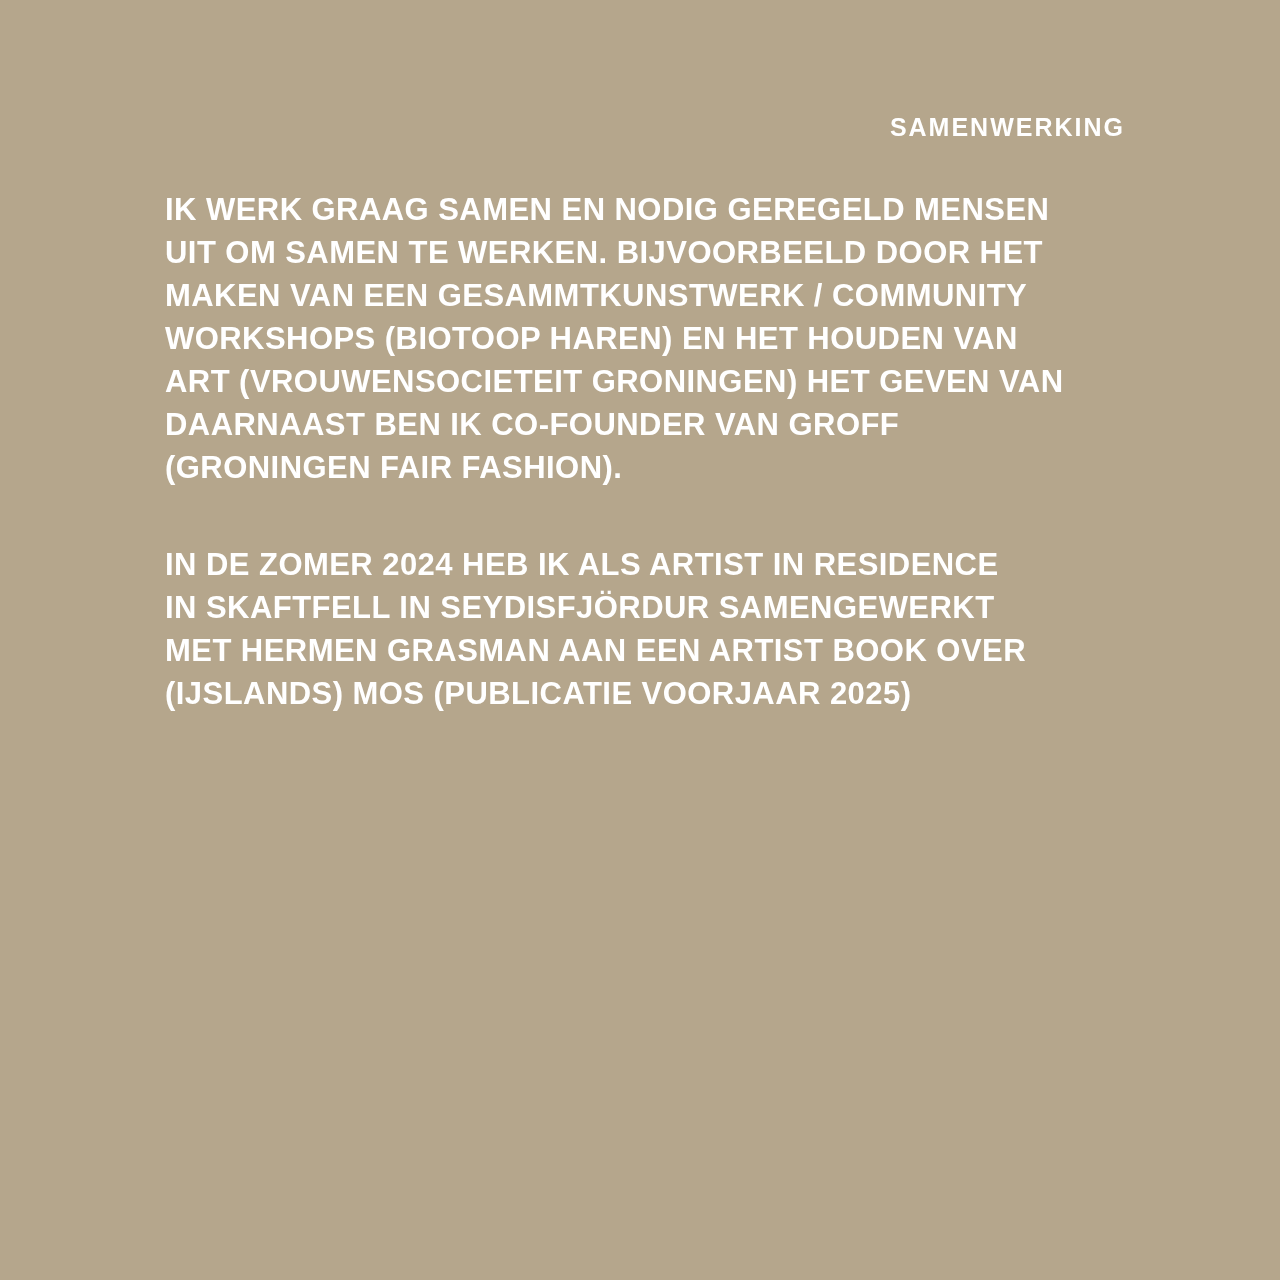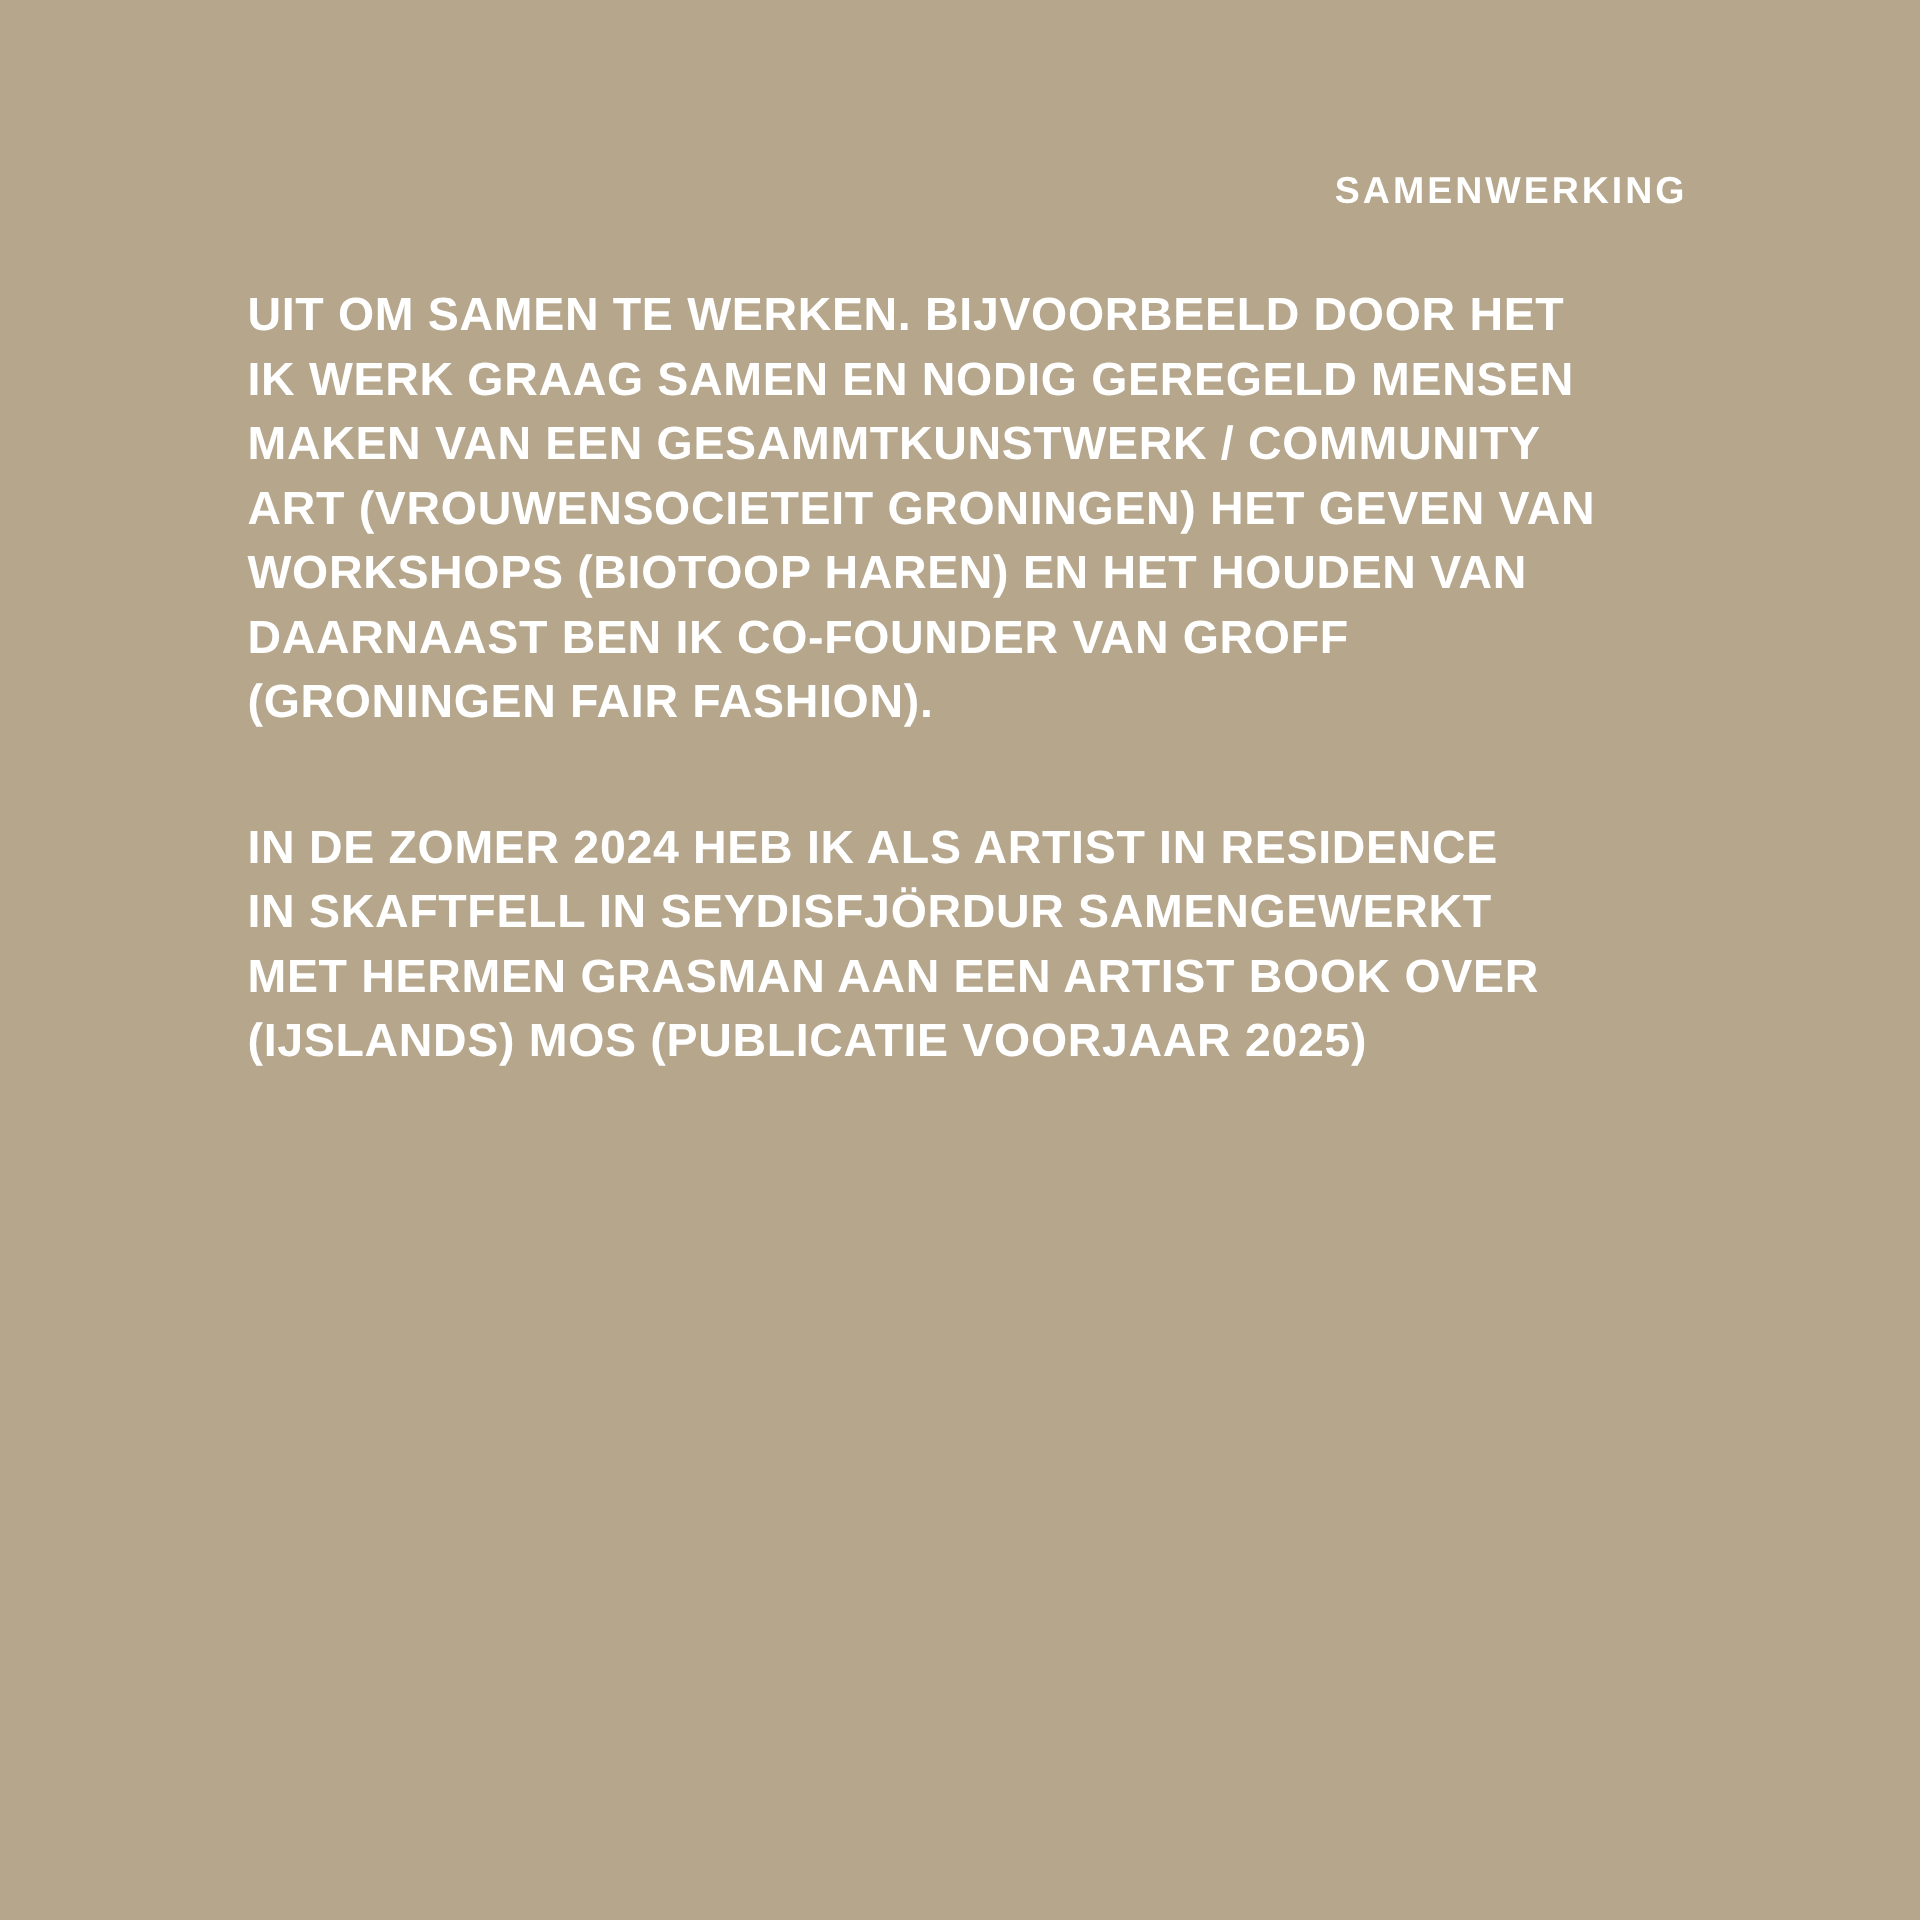--- a/index.html
+++ b/index.html
@@ -56,25 +56,25 @@
 </style>
 </head>
 <body>
 
 <div id="page">
   <div id="content">
 
     <h1 class="section-heading">SAMENWERKING</h1>
 
     <div class="body-block">
+      <div class="body-line">IK WERK GRAAG SAMEN EN NODIG GEREGELD MENSEN</div>
       <div class="body-line">UIT OM SAMEN TE WERKEN. BIJVOORBEELD DOOR HET</div>
-      <div class="body-line">IK WERK GRAAG SAMEN EN NODIG GEREGELD MENSEN</div>
       <div class="body-line">MAKEN VAN EEN GESAMMTKUNSTWERK / COMMUNITY</div>
+      <div class="body-line">WORKSHOPS (BIOTOOP HAREN) EN HET HOUDEN VAN</div>
       <div class="body-line">ART (VROUWENSOCIETEIT GRONINGEN) HET GEVEN VAN</div>
-      <div class="body-line">WORKSHOPS (BIOTOOP HAREN) EN HET HOUDEN VAN</div>
       <div class="body-line">DAARNAAST BEN IK CO-FOUNDER VAN GROFF</div>
       <div class="body-line">(GRONINGEN FAIR FASHION).</div>
     </div>
 
     <div class="body-block">
       <div class="body-line">IN DE ZOMER 2024 HEB IK ALS ARTIST IN RESIDENCE</div>
       <div class="body-line">IN SKAFTFELL IN SEYDISFJÖRDUR SAMENGEWERKT</div>
       <div class="body-line">MET HERMEN GRASMAN AAN EEN ARTIST BOOK OVER</div>
       <div class="body-line">(IJSLANDS) MOS (PUBLICATIE VOORJAAR 2025)</div>
     </div>

